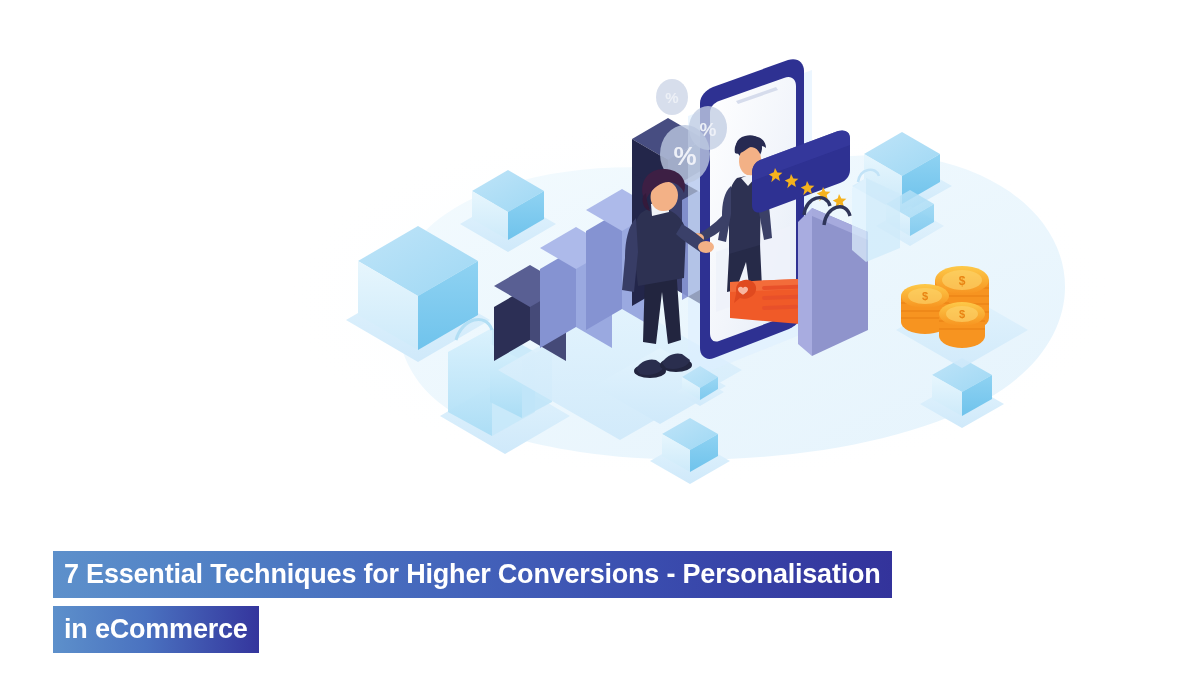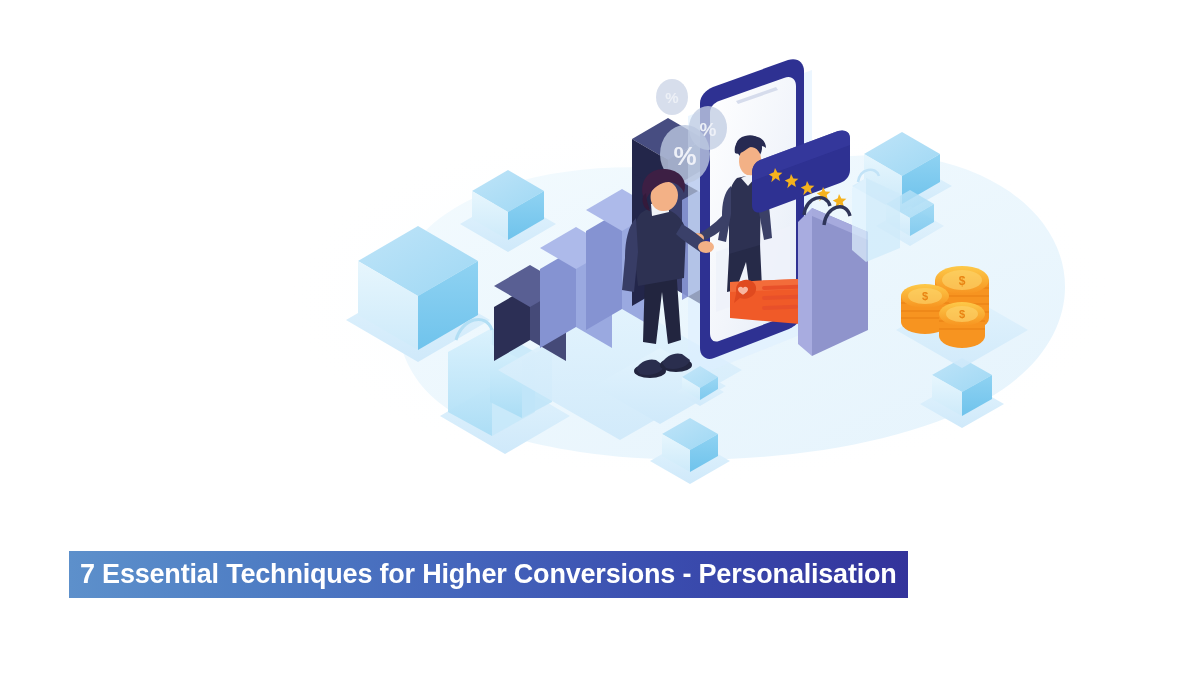--- a/index.html
+++ b/index.html
@@ -34,21 +34,20 @@
     display:block;
     width:max-content;
     max-width:1000px;
     color:#ffffff;
     font-size:27px;
     font-weight:bold;
     line-height:47px;
     letter-spacing:-0.2px;
     padding:0 11px 0 11px;
     white-space:nowrap;
-    margin-left:16px;
   }
   .title-line.l1 {
     background:linear-gradient(90deg,#5d90cb 0%, #4f7ec4 22%, #4464bb 48%, #3a4cae 72%, #33339b 100%);
     margin-bottom:8px;
   }
   .title-line.l2 {
     background:linear-gradient(90deg,#5d90cb 0%, #4a72c0 45%, #34359d 100%);
   }
 </style>
 </head>
@@ -348,15 +347,16 @@
         <path d="M700 378 L724 392 L700 406 L676 392 Z" fill="url(#gPlatTop)" opacity="0.9"></path>
         <path d="M700 366 L718 377 L700 388 L682 377 Z" fill="url(#gBoxTop)" opacity="0.85"></path>
         <path d="M682 377 L700 388 L700 400 L682 389 Z" fill="url(#gBoxLeft)" opacity="0.85"></path>
         <path d="M700 388 L718 377 L718 389 L700 400 Z" fill="url(#gBoxRight)" opacity="0.85"></path>
       </g>
     </svg>
   </div>
 
   <div id="title-block">
     <span class="title-line l1">7 Essential Techniques for Higher Conversions - Personalisation</span>
+    <span class="title-line l2">in eCommerce</span>
   </div>
 
 </div>
 
 </body></html>

